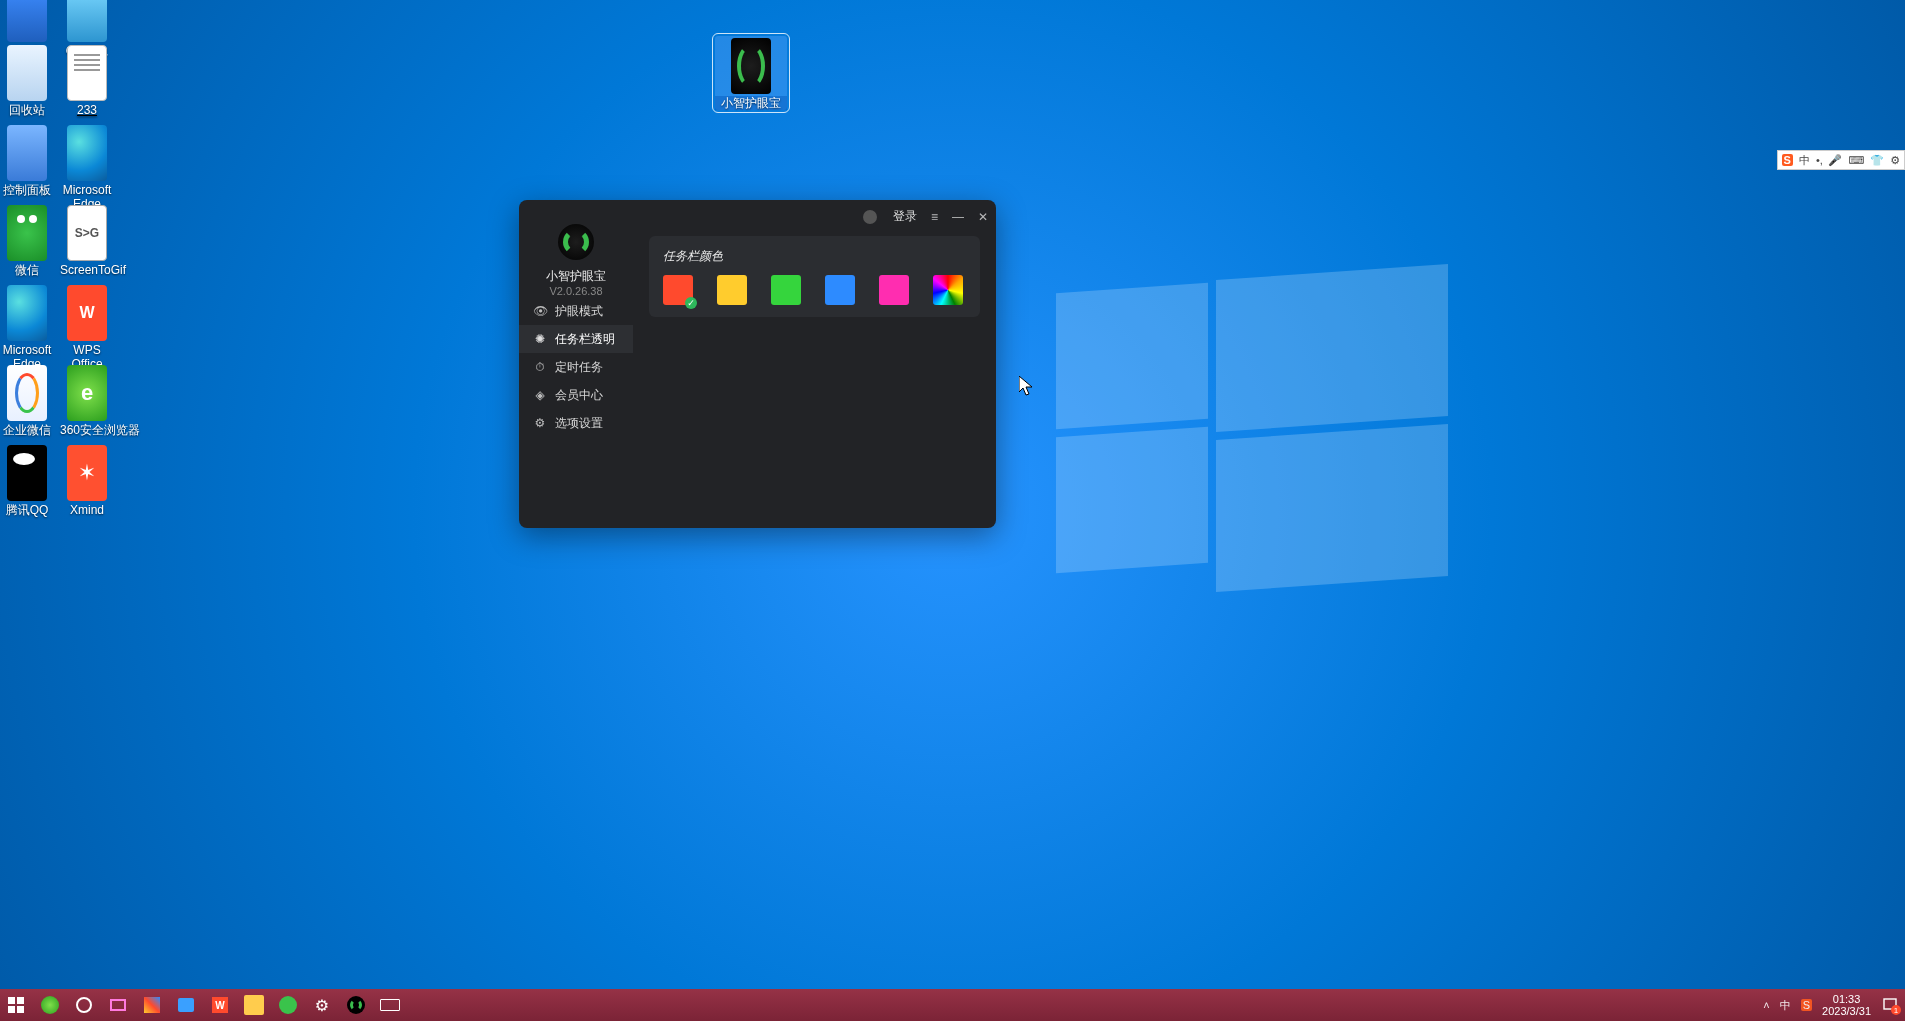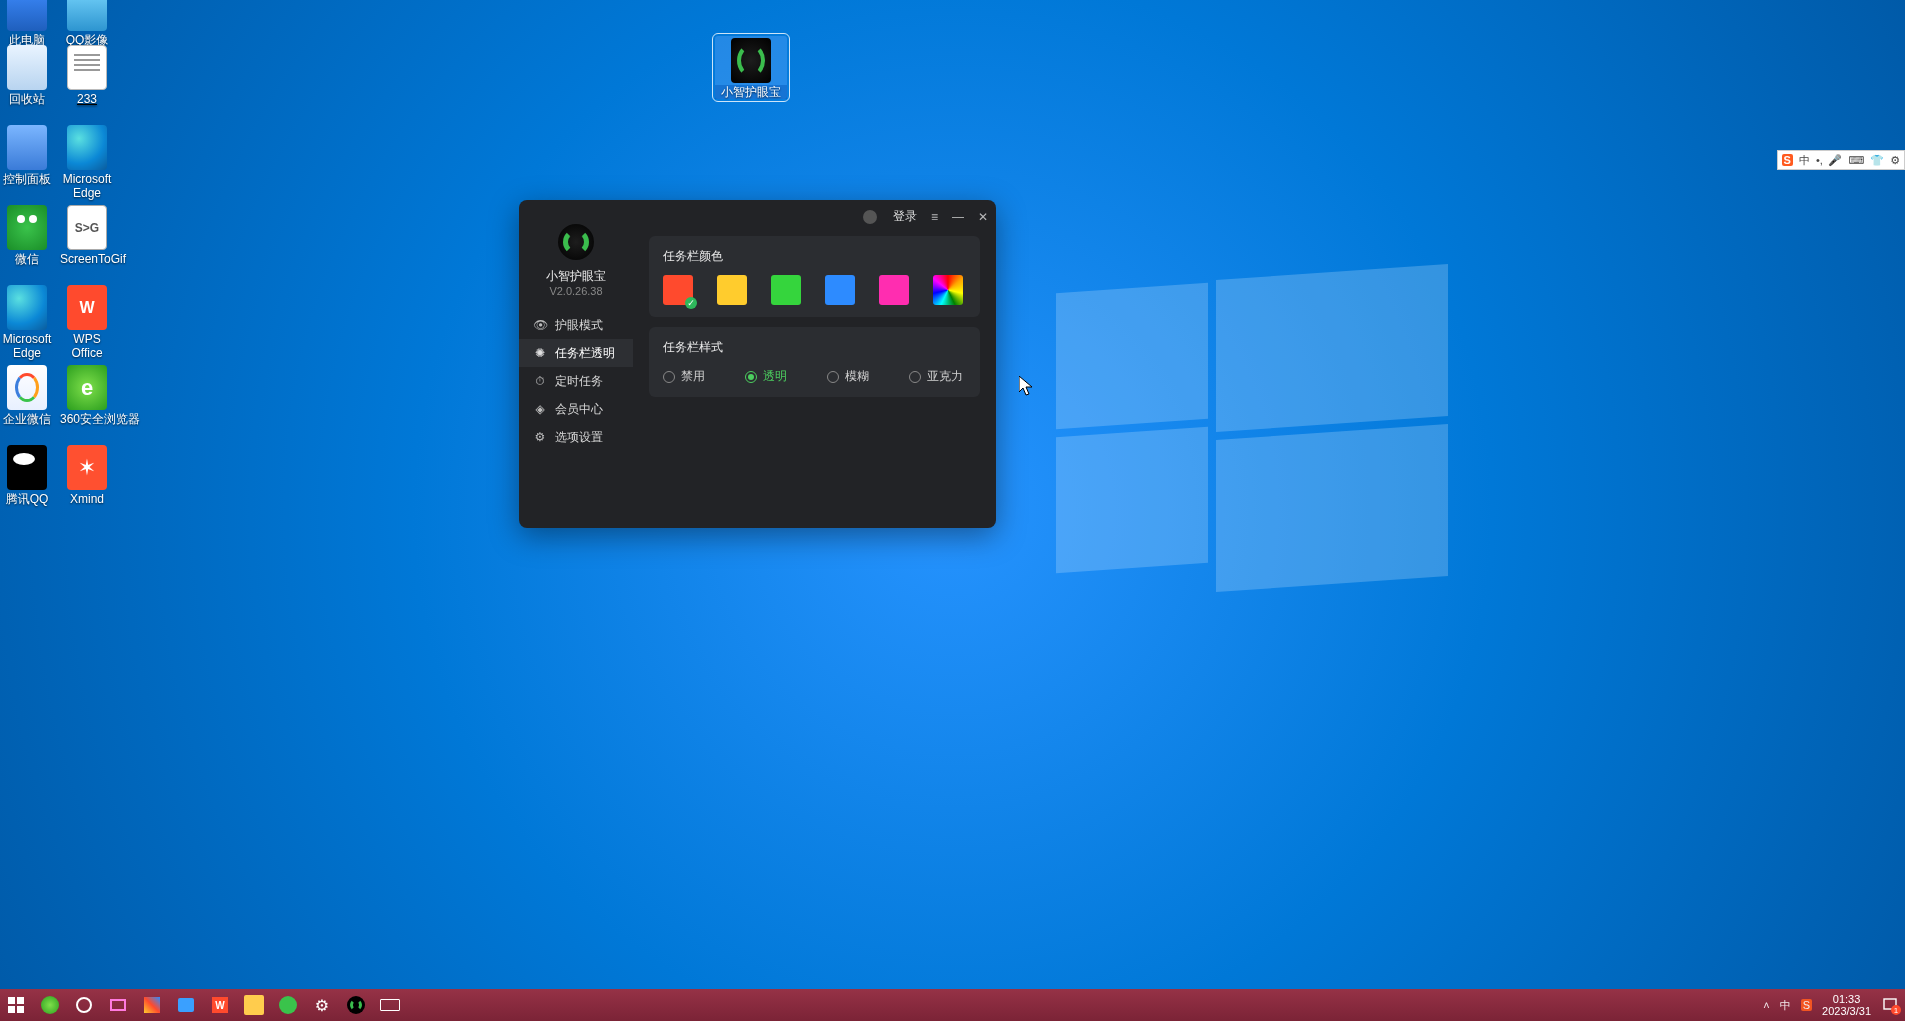--- a/index.html
+++ b/index.html
@@ -31,21 +31,21 @@
 .winlogo .q4 { left:160px; top:160px; width:232px; height:152px; transform: skewY(-4deg); }
 
 
 .di {
   position: absolute;
   width: 54px;
   text-align: center;
   cursor: pointer;
 }
 .di .ibox {
-  width: 40px; height: 45px;
+  width: 40px; height: 56px;
   margin: 0 auto 2px auto;
   border-radius: 4px;
 }
 .di .lbl {
   color: #fff;
   font-size: 12px;
   text-shadow: 0 1px 2px rgba(0,0,0,0.7);
   line-height: 14px;
   word-break: keep-all;
 }
@@ -112,34 +112,34 @@
 
 
 #sidebar {
   width:114px;
   padding:24px 0 0 0;
   display:flex; flex-direction:column; align-items:center;
 }
 #sidebar .logo{width:36px;height:36px;border-radius:50%;background:radial-gradient(circle at 50% 50%,#1d1d1d,#000);position:relative;margin-bottom:8px;}
 #sidebar .logo:after{content:"";position:absolute;inset:5px;border-radius:50%;border:5px solid #3bbd4d;border-top-color:transparent;border-bottom-color:transparent;}
 #sidebar .appname{font-size:12px;color:#eee;}
-#sidebar .ver{font-size:11px;color:#888;margin-bottom:14px;}
+#sidebar .ver{font-size:11px;color:#888;}
 #sidebar .nav{width:100%;}
 #sidebar .ni{
   display:flex;align-items:center;gap:8px;
   height:28px; font-size:12px; color:#d7d7d7;
   padding-left:14px; cursor:pointer;
 }
 #sidebar .ni.active{color:#fff;background:#2d2f33;}
 #sidebar .ni .gly{width:14px;text-align:center;opacity:0.85;}
 
 
 #content { flex:1; padding:36px 16px 16px 16px; display:flex; flex-direction:column; gap:10px; }
 .card { background:#2b2d31; border-radius:6px; padding:12px 14px; }
-.card .h{font-size:12px;color:#eaeaea;margin-bottom:10px;}
+.card .h{font-size:12px;color:#eaeaea;margin-bottom:10px;font-style:italic;}
 
 
 .swatches{display:flex;gap:24px;align-items:center;}
 .sw{width:30px;height:30px;border-radius:3px;cursor:pointer;position:relative;}
 .sw.sel:after{content:"✓";position:absolute;right:-4px;bottom:-4px;width:12px;height:12px;border-radius:50%;background:#2eb85c;color:#fff;font-size:9px;display:flex;align-items:center;justify-content:center;}
 .sw.rainbow{background:conic-gradient(red,orange,yellow,green,cyan,blue,magenta,red);}
 
 
 .slider{position:relative;height:20px;margin-top:4px;}
 .slider .track{
@@ -311,41 +311,20 @@
             <div class="sw sel" style="background: rgb(255, 74, 45);"></div>
             <div class="sw" style="background: rgb(255, 204, 45);"></div>
             <div class="sw" style="background: rgb(53, 213, 61);"></div>
             <div class="sw" style="background: rgb(45, 139, 255);"></div>
             <div class="sw" style="background: rgb(255, 45, 176);"></div>
             <div class="sw rainbow"></div>
           </div>
       </div>
 
 
-      <div class="card">
-        <div class="h">任务栏样式</div>
-        <div class="radios" id="radios">
-            <div class="rd">
-              <span class="o"></span>
-              <span>禁用</span>
-            </div>
-            <div class="rd sel">
-              <span class="o"></span>
-              <span>透明</span>
-            </div>
-            <div class="rd">
-              <span class="o"></span>
-              <span>模糊</span>
-            </div>
-            <div class="rd">
-              <span class="o"></span>
-              <span>亚克力</span>
-            </div>
-          </div>
-      </div>
 
     </div>
   </div>
 
   <svg id="cursor" width="14" height="20">
     <polygon points="0,0 0,16 4,12 7,19 10,18 7,11 13,11" fill="#fff" stroke="#000" stroke-width="1"></polygon>
   </svg>
 
   <div id="taskbar">
     <div id="tb-left">

